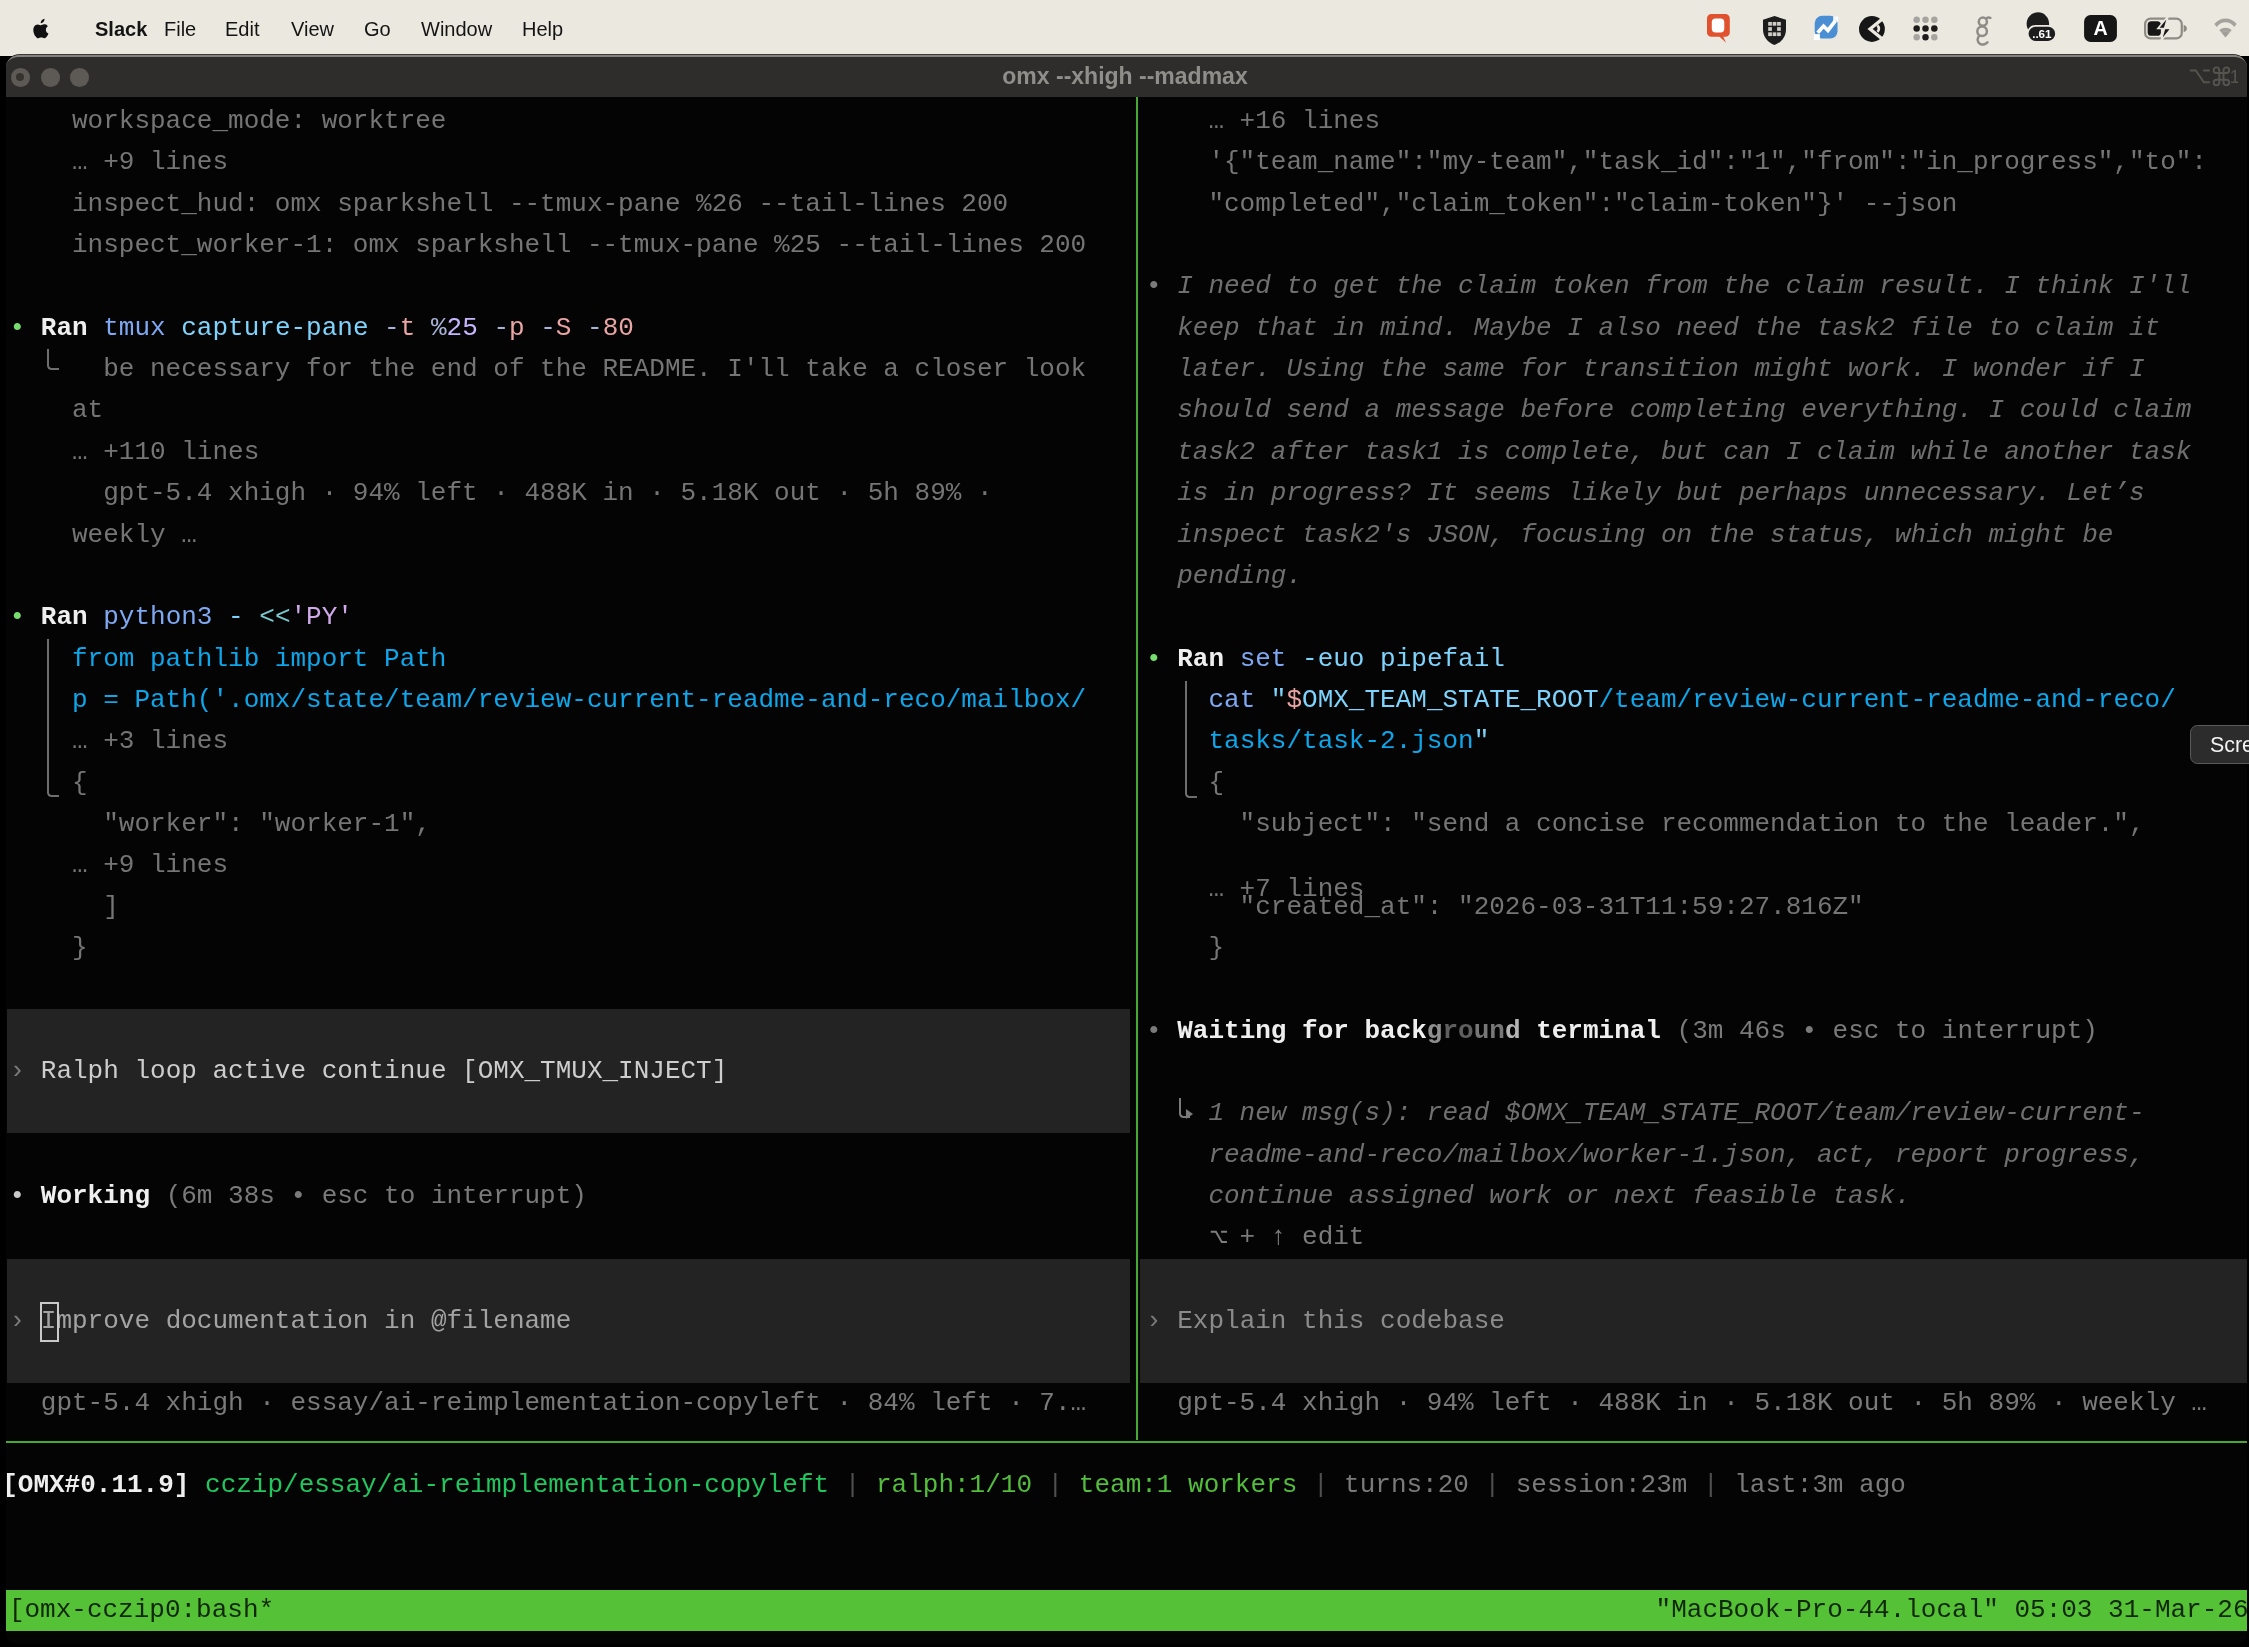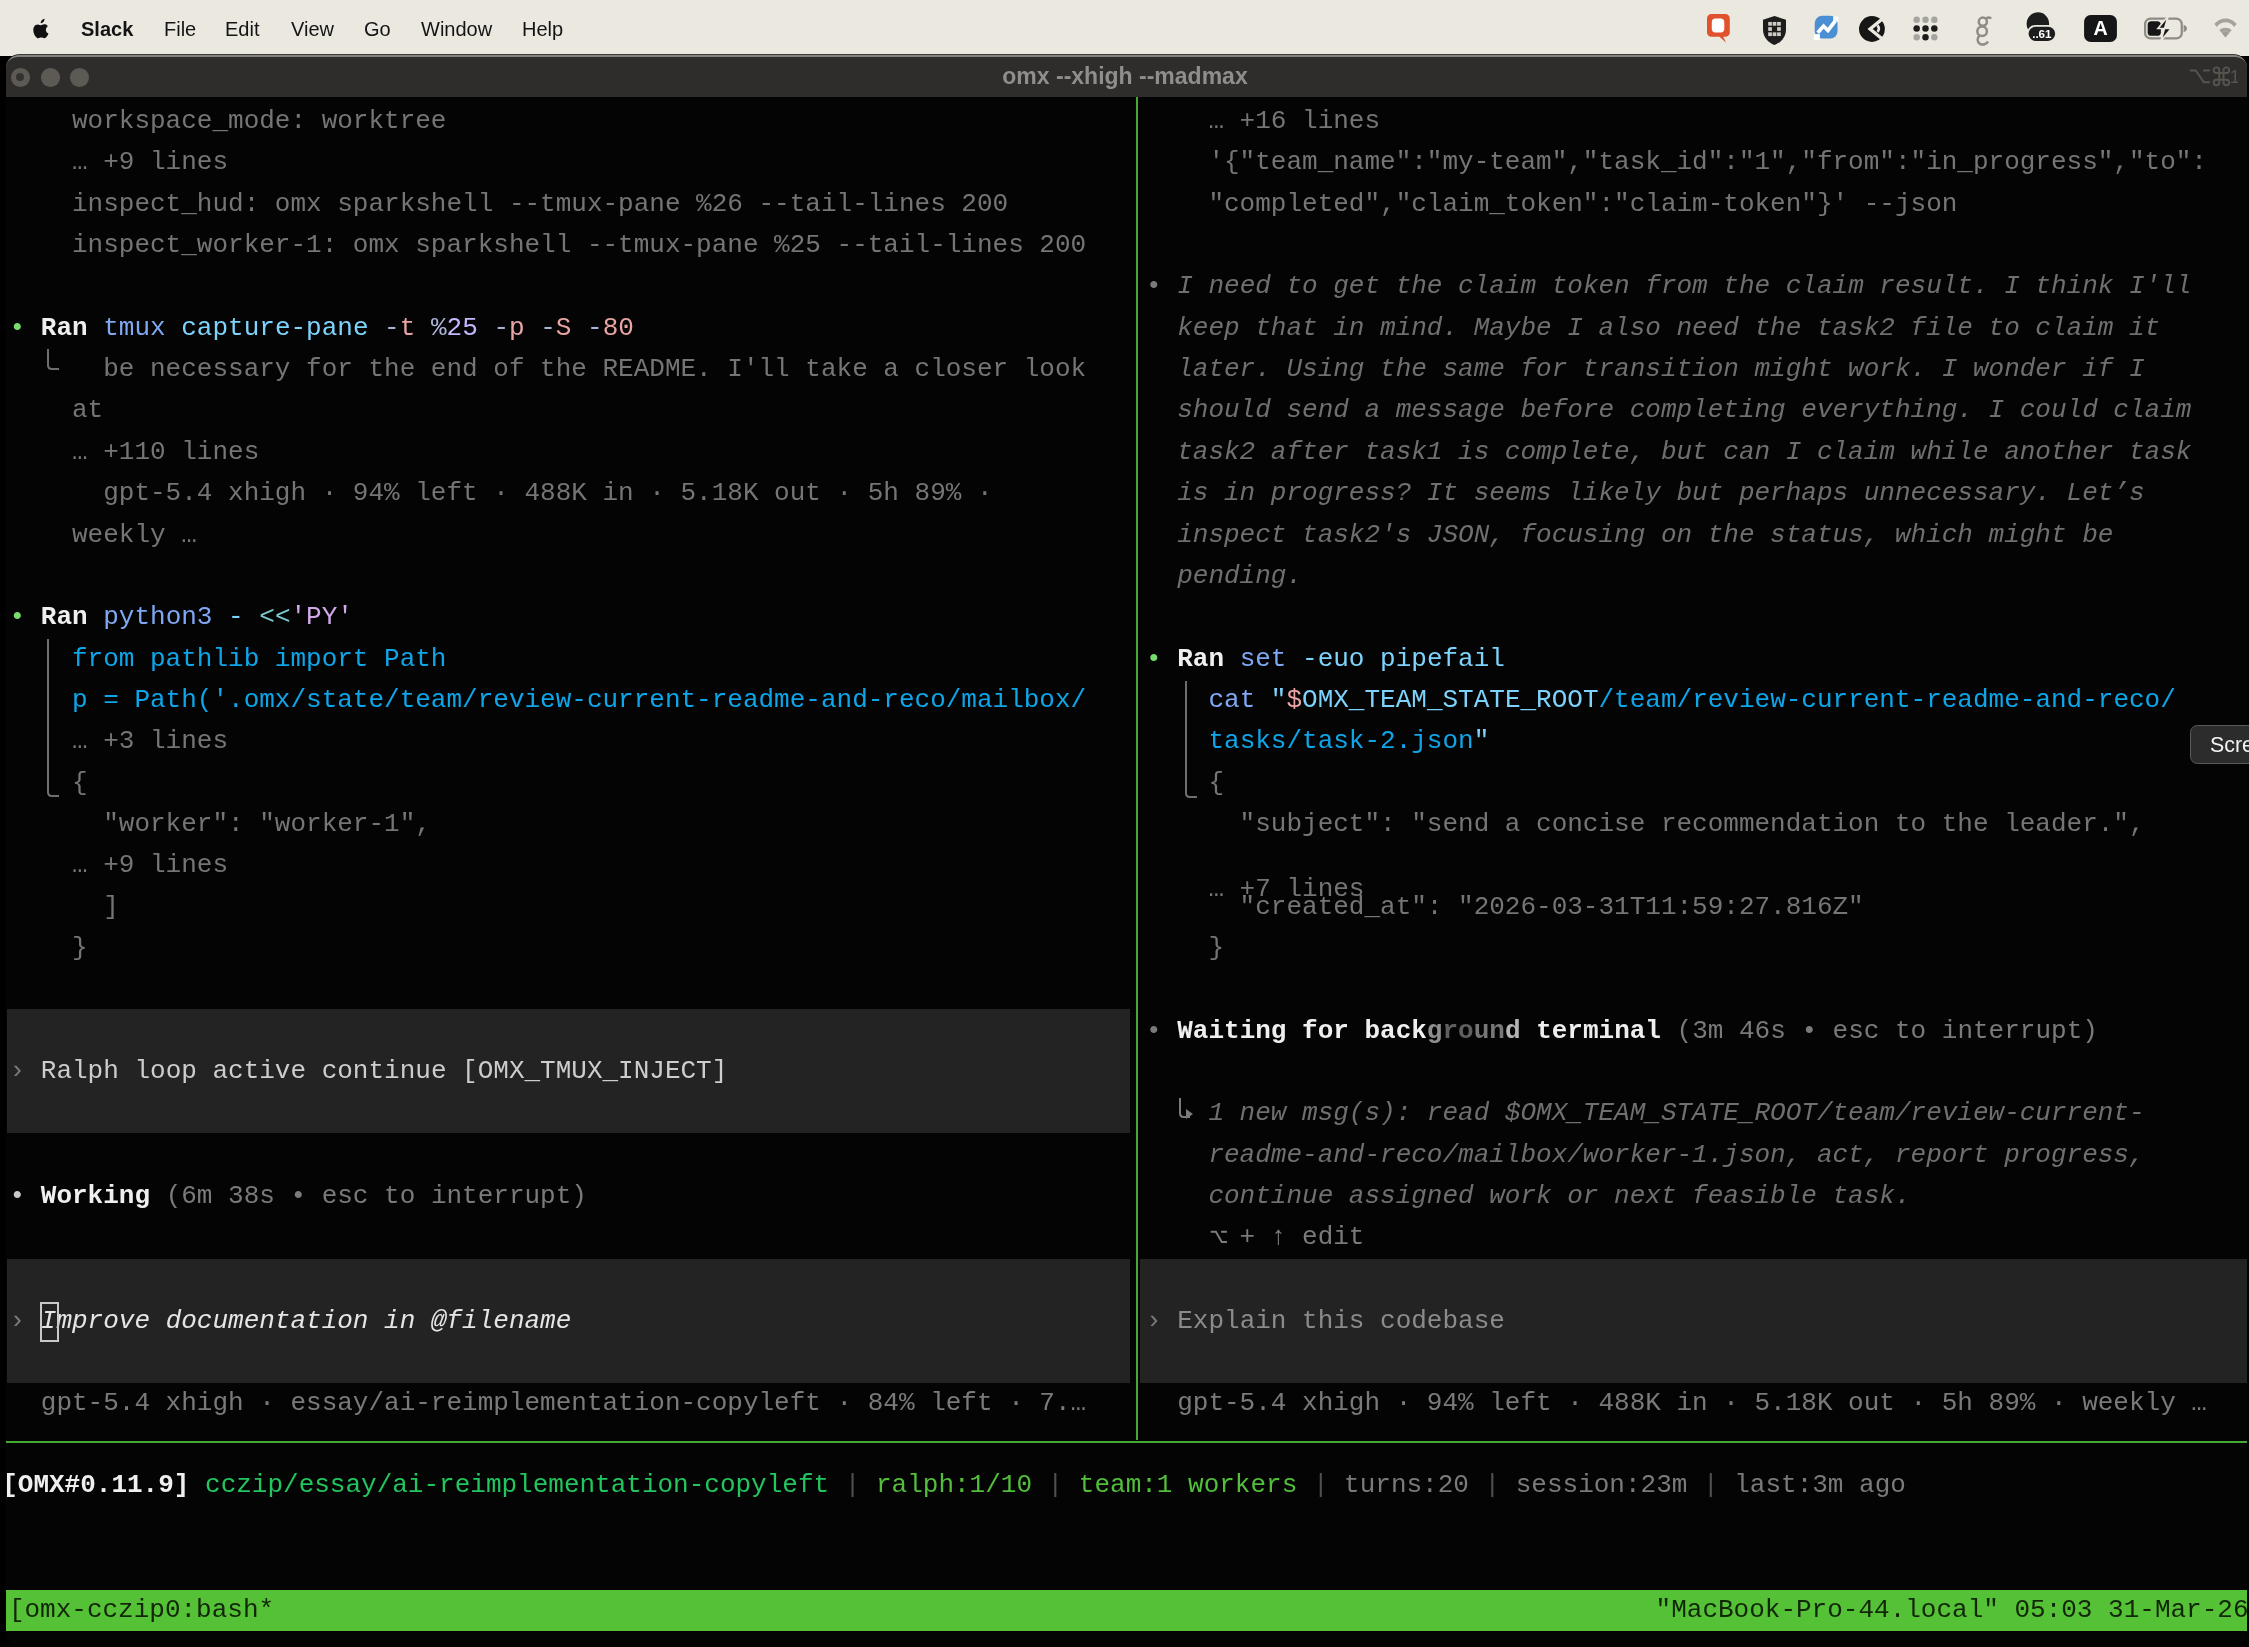--- a/index.html
+++ b/index.html
@@ -43,21 +43,21 @@
 <div id="titlebar"></div>
 <div class="tl" style="left:11px;"></div>
 <div class="tl" style="left:41px;"></div>
 <div class="tl" style="left:70px;"></div>
 <div style="position:absolute;left:16px;top:73px;width:8px;height:8px;border-radius:50%;background:#35332e;"></div>
 <div id="title">omx --xhigh --madmax</div>
 
 <svg class="ic" style="left:30px;top:17.7px;" width="19" height="22" viewBox="0 0 26 30">
       <path fill="#111" d="M21.7 15.9c0-3.2 2.6-4.7 2.7-4.8-1.5-2.2-3.8-2.5-4.6-2.5-2-.2-3.8 1.2-4.8 1.2-1 0-2.5-1.1-4.2-1.1-2.1 0-4.1 1.2-5.2 3.1-2.2 3.9-.6 9.6 1.6 12.8 1.1 1.5 2.4 3.3 4 3.2 1.6-.1 2.2-1 4.2-1 1.9 0 2.5 1 4.2 1 1.8 0 2.9-1.6 3.9-3.1 1.2-1.8 1.7-3.5 1.8-3.6-.1-.1-3.6-1.4-3.6-5.2zM18.6 5.2c.9-1.1 1.5-2.6 1.3-4.1-1.3.1-2.9.9-3.8 1.9-.8 1-1.6 2.5-1.4 4 1.5.1 3-.7 3.9-1.8z"></path>
     </svg>
-<span class="mi mb" style="left:81px;">Slack</span>
+<span class="mi mb" style="left:95px;">Slack</span>
 <span class="mi" style="left:164px;">File</span>
 <span class="mi" style="left:225px;">Edit</span>
 <span class="mi" style="left:291px;">View</span>
 <span class="mi" style="left:364px;">Go</span>
 <span class="mi" style="left:421px;">Window</span>
 <span class="mi" style="left:522px;">Help</span>
 
 <svg class="ic" style="left:1707px;top:14px;" width="25" height="29.5" viewBox="0 0 34 40">
       <path fill="#e0512d" d="M6 0h19a6 6 0 0 1 6 6v19a6 6 0 0 1-6 6h-3l4 8-9-8H6a6 6 0 0 1-6-6V6a6 6 0 0 1 6-6z"></path>
       <rect x="6.5" y="6" width="17" height="19" rx="5" fill="#fff"></rect>
@@ -159,21 +159,21 @@
 <div class="r" style="top:721px;">    … +3 lines</div>
 <div class="r" style="top:763px;">    {</div>
 <div class="r" style="top:804px;">      "worker": "worker-1",</div>
 <div class="r" style="top:845px;">    … +9 lines</div>
 <div class="r" style="top:887px;">      ]</div>
 <div class="r" style="top:928px;">    }</div>
 <div class="box" style="left:7.4px;top:1009px;width:1123px;height:124px;"></div>
 <div class="r" style="top:1051px;"><span class="dim">›</span> <span style="color:#cdcdcd;">Ralph loop active continue [OMX_TMUX_INJECT]</span></div>
 <div class="r" style="top:1176px;"><span style="color:#c9c9c9;">•</span> <span class="b">Working</span> <span class="dim">(6m 38s • esc to interrupt)</span></div>
 <div class="box" style="left:7.4px;top:1259px;width:1123px;height:124px;"></div>
-<div class="r" style="top:1301px;"><span class="dim">›</span> <span style="color:#e5e5e5;font-style:italic;">Improve documentation in @filename</span></div>
+<div class="r" style="top:1301px;"><span class="dim">›</span> <span style="color:#a3a3a3;">Improve documentation in @filename</span></div>
 <div id="cursor"></div>
 <div class="r dim" style="top:1383px;">  gpt-5.4 xhigh · essay/ai-reimplementation-copyleft · 84% left · 7.…</div>
 
 <div class="r R" style="top:101px;">    … +16 lines</div>
 <div class="r R" style="top:142px;">    '{"team_name":"my-team","task_id":"1","from":"in_progress","to":</div>
 <div class="r R" style="top:184px;">    "completed","claim_token":"claim-token"}' --json</div>
 <div class="r R" style="top:266px;"><span class="dim">•</span> <span class="it">I need to get the claim token from the claim result. I think I'll</span></div>
 <div class="r R it" style="top:308px;">  keep that in mind. Maybe I also need the task2 file to claim it</div>
 <div class="r R it" style="top:390px;">  should send a message before completing everything. I could claim</div>
 <div class="r R it" style="top:349px;">  later. Using the same for transition might work. I wonder if I</div>

